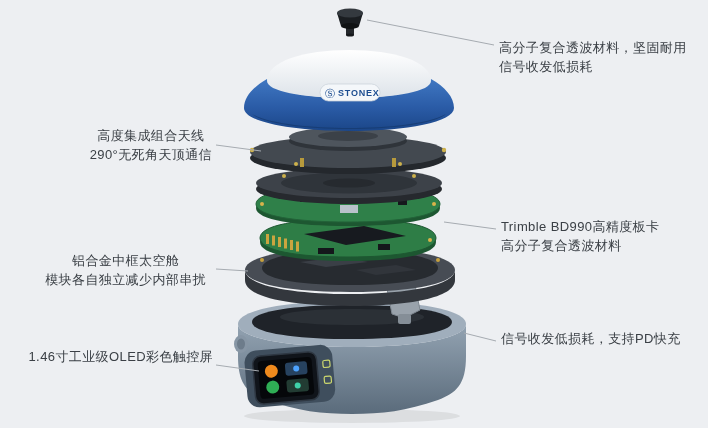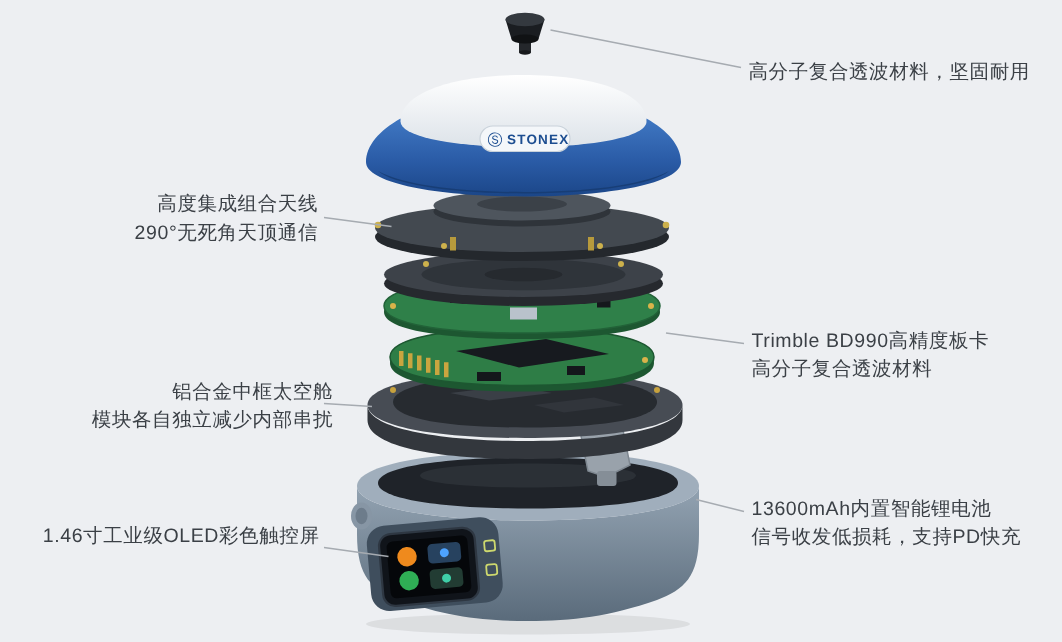--- a/index.html
+++ b/index.html
@@ -8,21 +8,21 @@
     background:#edeff2;
     font-family:"Liberation Sans","DejaVu Sans",sans-serif;
   }
   svg.scene{position:absolute;left:0;top:0;width:708px;height:428px;}
   .callout{
     position:absolute;
     font-size:13px;line-height:19px;letter-spacing:.4px;
     color:#3b4046;font-weight:400;
   }
   .callout div{white-space:nowrap;}
-  .callout.side-left{text-align:right;}
+  .callout.side-left{text-align:center;}
   .callout.side-right{text-align:left;}
 </style>
 </head>
 <body>
 
 <div class="stage">
 
   <svg class="scene" viewBox="0 0 708 428">
     <defs>
       <linearGradient id="gWhite" x1="0" y1="0" x2="0" y2="1">
@@ -156,39 +156,39 @@
       <line x1="216" y1="145" x2="261" y2="151"></line>
       <line x1="496" y1="229" x2="444" y2="222"></line>
       <line x1="216" y1="269" x2="248" y2="271"></line>
       <line x1="496" y1="341" x2="464" y2="333"></line>
       <line x1="216" y1="365" x2="259" y2="371"></line>
     </g>
   </svg>
 
   <div class="callout side-right" style="left:499px;top:38px;">
     <div>高分子复合透波材料，坚固耐用</div>
+    <div>信号收发低损耗</div>
   </div>
 
   <div class="callout side-left" style="right:496px;top:126px;">
     <div>高度集成组合天线</div>
     <div>290°无死角天顶通信</div>
   </div>
 
   <div class="callout side-right" style="left:501px;top:217px;">
     <div>Trimble BD990高精度板卡</div>
     <div>高分子复合透波材料</div>
   </div>
 
-  <div class="callout side-left" style="right:486px;top:251px;margin-left:21px;">
+  <div class="callout side-left" style="right:502px;top:251px;margin-left:21px;">
     <div>铝合金中框太空舱</div>
     <div>模块各自独立减少内部串扰</div>
   </div>
 
   <div class="callout side-right" style="left:501px;top:329px;">
-    <div>13600mAh内置智能锂电池</div>
     <div>信号收发低损耗，支持PD快充</div>
   </div>
 
   <div class="callout side-left" style="right:495px;top:347px;">
     <div>1.46寸工业级OLED彩色触控屏</div>
   </div>
 
 </div>
 
 </body></html>

